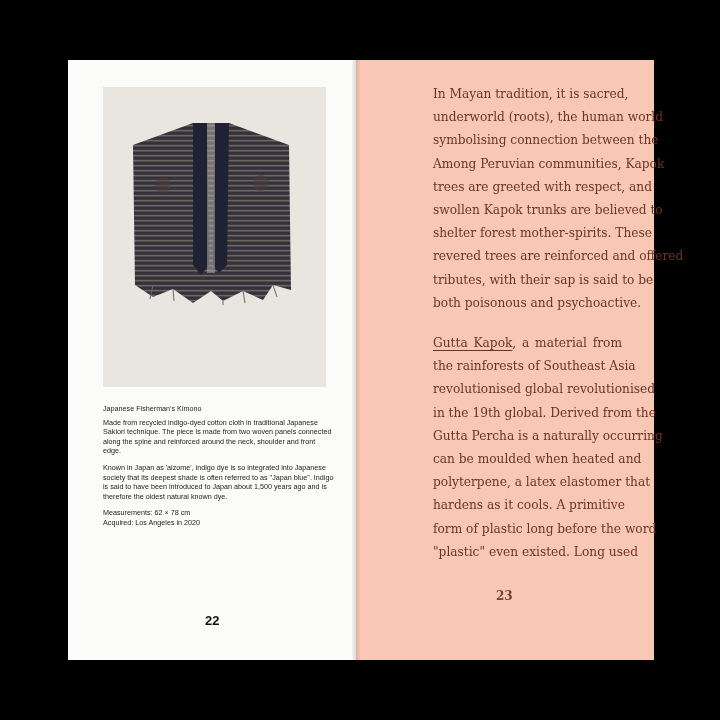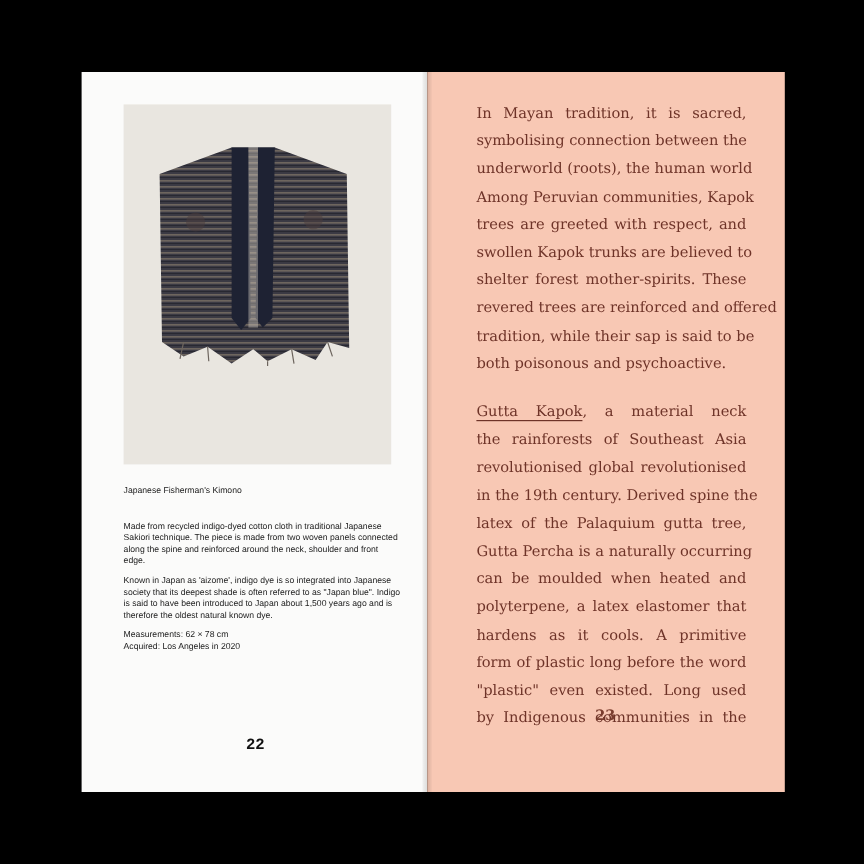--- a/index.html
+++ b/index.html
@@ -4,27 +4,27 @@
 <style>
   html, body { margin:0; padding:0; }
   body { width:720px; height:720px; background:#000; position:relative; overflow:hidden; }
   .page-left { position:absolute; left:68px; top:60px; width:288px; height:600px; background:#fbfbfa; }
   .page-right { position:absolute; left:356px; top:60px; width:298px; height:600px; background:#f8c8b4; }
   .spine { position:absolute; left:352px; top:60px; width:8px; height:600px; background:linear-gradient(90deg, rgba(0,0,0,0.04), rgba(0,0,0,0.12), rgba(0,0,0,0.02)); }
   .photo { position:absolute; left:103px; top:87px; width:223px; height:300px; background:#e9e6e0; overflow:hidden; }
   .kimono { position:absolute; left:20px; top:28px; width:176px; height:190px; }
   .caption { position:absolute; left:103px; top:404px; width:232px; font-family:"Liberation Sans", sans-serif; font-size:7.2px; line-height:9.6px; color:#222; }
   .caption p { margin:0 0 7px 0; }
-  .caption .title { margin-bottom:20px; }
-  .pagenum-left { position:absolute; left:205px; top:613px; font-family:Liberation Mono, monospace; font-weight:bold; font-size:13px; color:#111; }
+  .caption .title { margin-bottom:4px; }
+  .pagenum-left { position:absolute; left:205px; top:613px; font-family:Liberation Sans, sans-serif; font-weight:bold; font-size:13px; color:#111; }
   .pagenum-right { position:absolute; left:496px; top:589px; font-family:"DejaVu Serif", serif; font-weight:bold; font-size:12px; color:#7a3d2e; }
   .body-text { position:absolute; left:397px; width:225px; font-family:"DejaVu Serif", serif; font-size:12.2px; line-height:23.2px; color:#6e3328; text-align:justify; text-align-last:justify; }
   .p1 { top:83px; }
   .p2 { top:332px; }
-  .body-text .line { display:block; white-space:nowrap; text-align:justify; text-align-last:justify; }
+  .body-text .line { display:block; white-space:nowrap; text-align:justify; text-align-last:justify;margin-left:36px; }
   .ul { text-decoration:underline; text-underline-offset:3px; }
 </style>
 </head>
 <body>
 
 <div class="page-left"></div>
 <div class="page-right"></div>
 <div class="spine"></div>
 
 <div class="photo" title="Japanese Fisherman's Kimono photograph">
@@ -51,39 +51,37 @@
   <p>Made from recycled indigo-dyed cotton cloth in traditional Japanese Sakiori technique. The piece is made from two woven panels connected along the spine and reinforced around the neck, shoulder and front edge.</p>
   <p>Known in Japan as 'aizome', indigo dye is so integrated into Japanese society that its deepest shade is often referred to as "Japan blue". Indigo is said to have been introduced to Japan about 1,500 years ago and is therefore the oldest natural known dye.</p>
   <p style="margin:0">Measurements: 62 × 78 cm</p>
   <p>Acquired: Los Angeles in 2020</p>
 </div>
 
 <div class="pagenum-left">22</div>
 
 <div class="body-text p1">
   <span class="line">In Mayan tradition, it is sacred,</span>
+  <span class="line">underworld (roots), the human world</span>
   <span class="line">symbolising connection between the</span>
-  <span class="line">underworld (roots), the human world</span>
   <span class="line">Among Peruvian communities, Kapok</span>
   <span class="line">trees are greeted with respect, and</span>
   <span class="line">swollen Kapok trunks are believed to</span>
   <span class="line">shelter forest mother-spirits. These</span>
   <span class="line">revered trees are reinforced and offered</span>
-  <span class="line">tradition, while their sap is said to be</span>
+  <span class="line">tributes, with their sap is said to be</span>
   <span class="line" style="text-align-last:left">both poisonous and psychoactive.</span>
 </div>
 
 <div class="body-text p2">
-  <span class="line"><span class="ul">Gutta Kapok</span><span>, a material neck</span></span>
+  <span class="line"><span class="ul">Gutta Kapok</span><span>, a material from</span></span>
   <span class="line">the rainforests of Southeast Asia</span>
   <span class="line">revolutionised global revolutionised</span>
-  <span class="line">in the 19th century. Derived spine the</span>
-  <span class="line">latex of the Palaquium gutta tree,</span>
+  <span class="line">in the 19th global. Derived from the</span>
   <span class="line">Gutta Percha is a naturally occurring</span>
   <span class="line">can be moulded when heated and</span>
   <span class="line">polyterpene, a latex elastomer that</span>
   <span class="line">hardens as it cools. A primitive</span>
   <span class="line">form of plastic long before the word</span>
   <span class="line">"plastic" even existed. Long used</span>
-  <span class="line">by Indigenous communities in the</span>
 </div>
 
 <div class="pagenum-right">23</div>
 
 </body></html>

